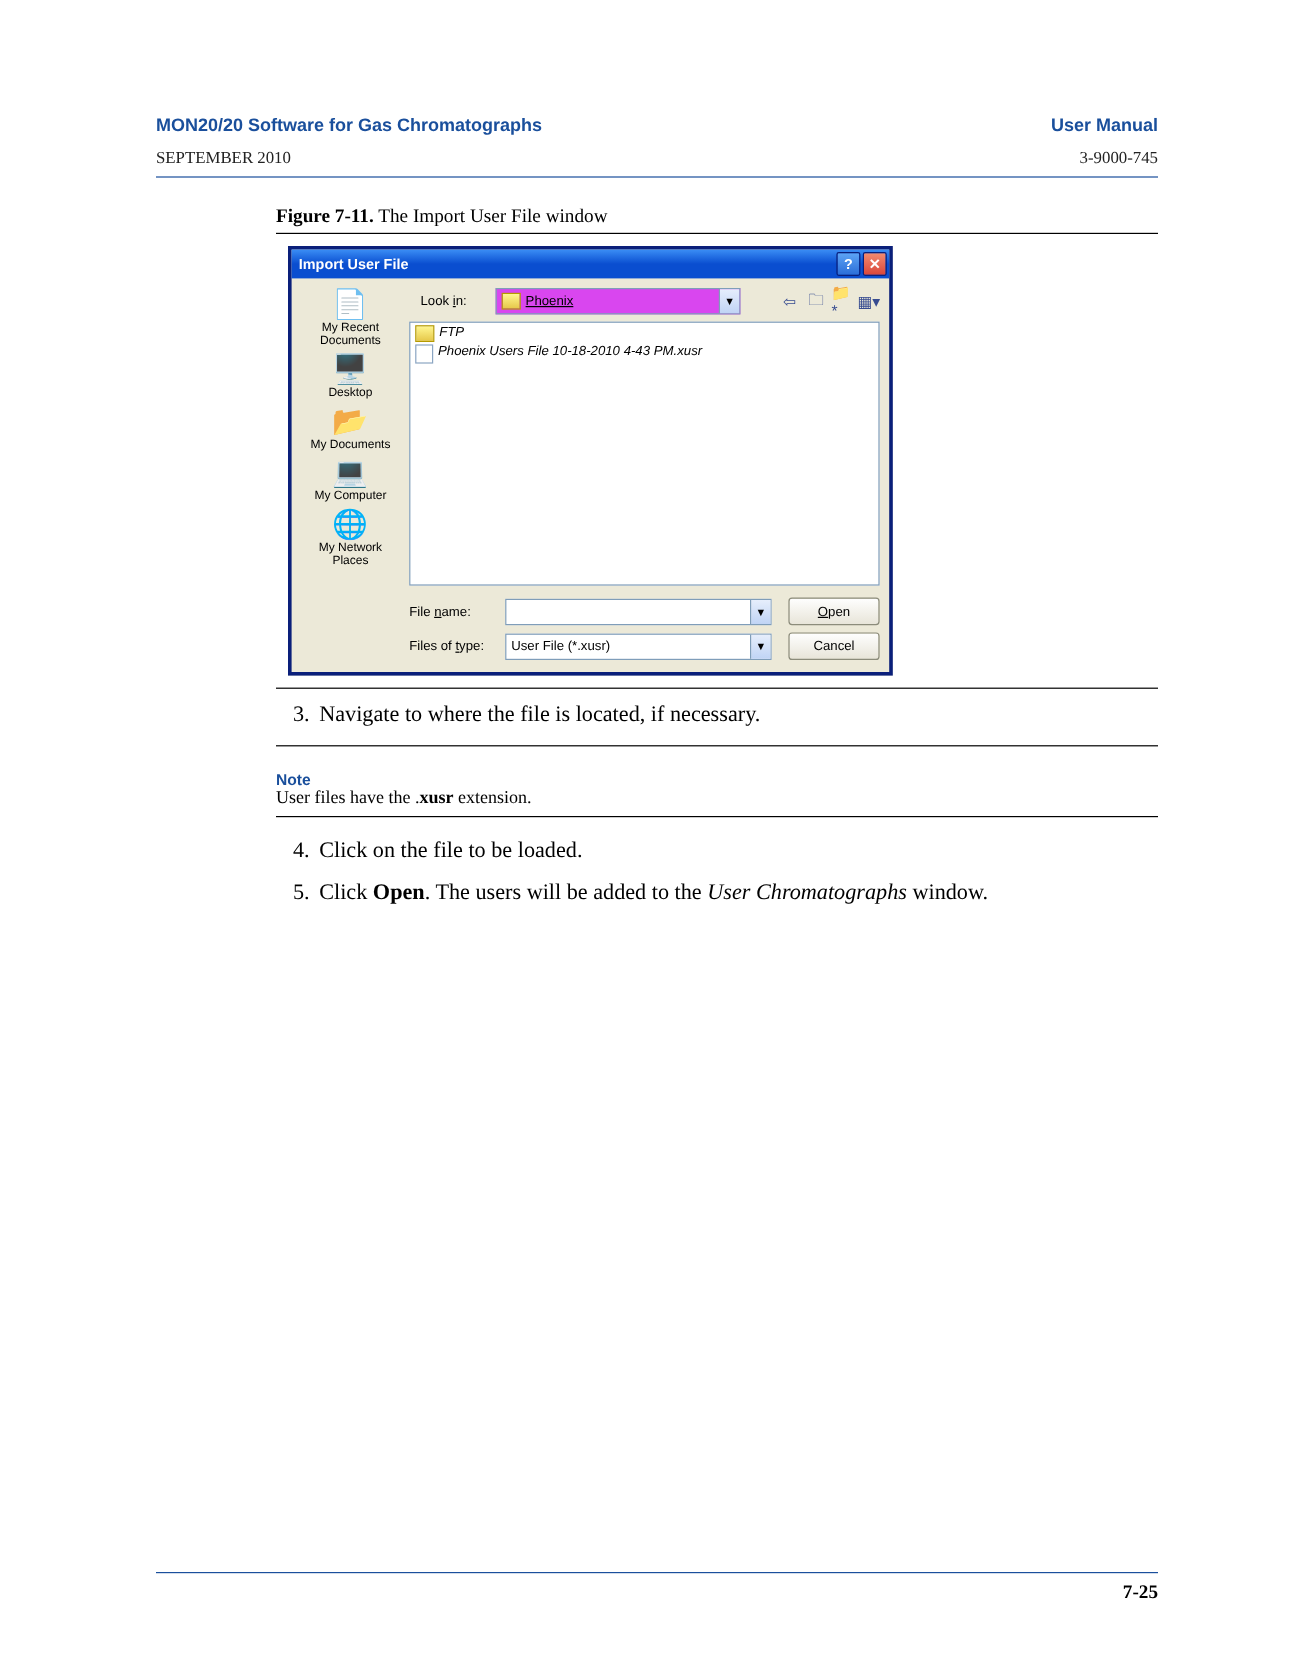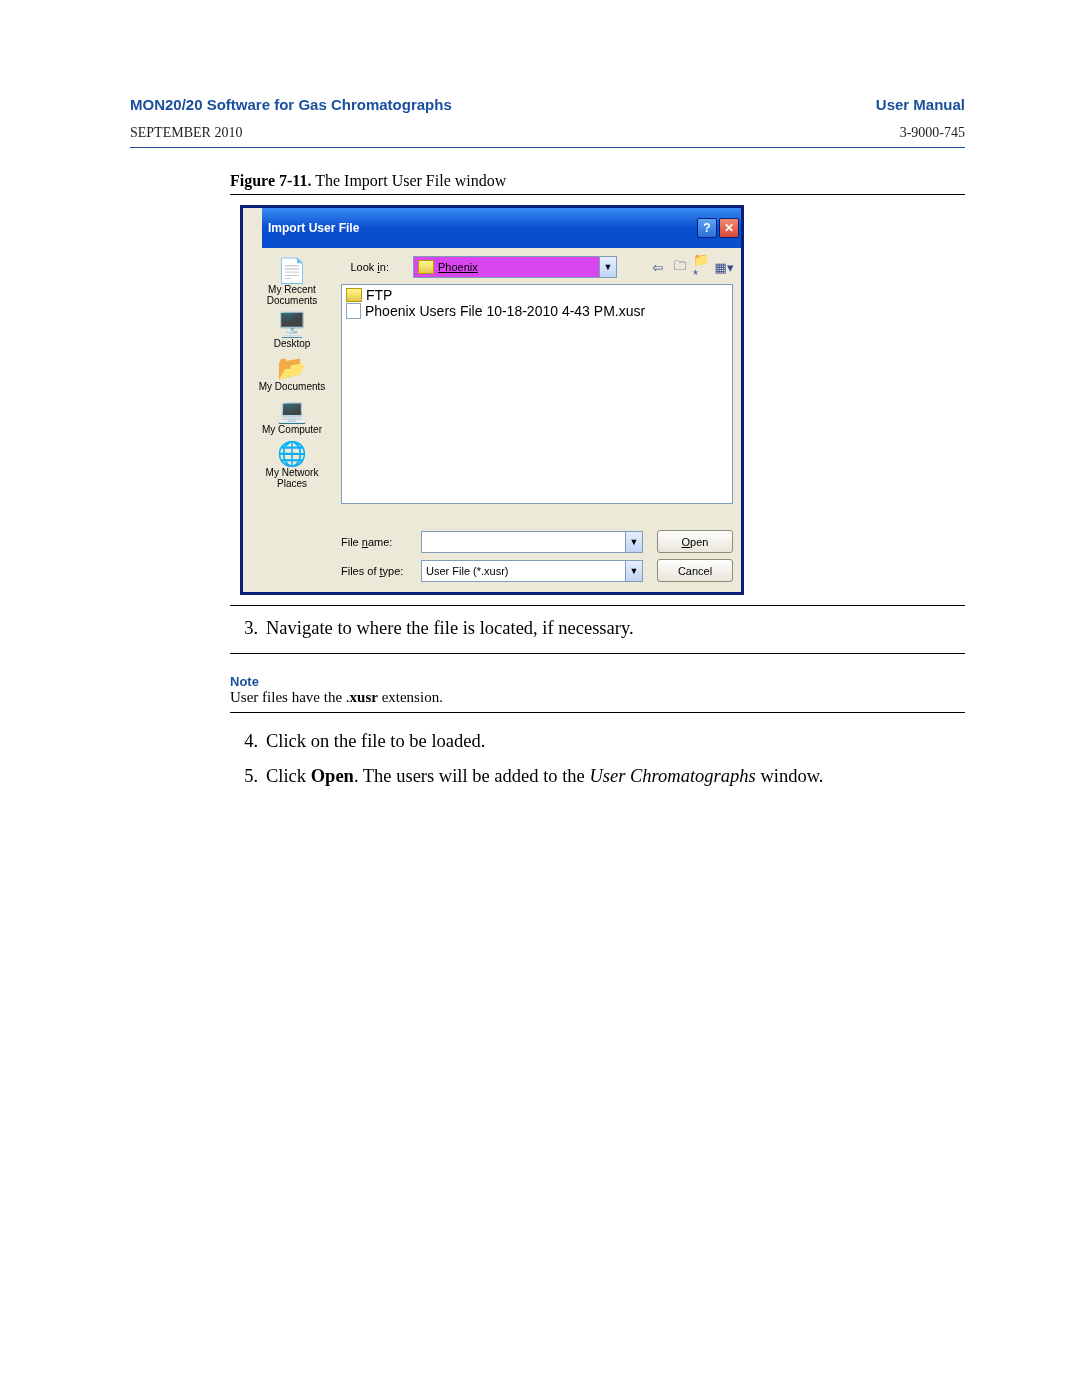--- a/index.html
+++ b/index.html
@@ -57,29 +57,28 @@
     width: 498px;
     border: 3px solid #0a1f7a;
     background: #ece9d8;
     font-family: Tahoma, Arial, sans-serif;
     font-size: 11px;
     color: #000;
     margin-left: 10px;
     margin-bottom: 10px;
   }
   .titlebar {
-    height: 40px;
+    height: 24px;
     background: linear-gradient(to bottom, #3a8df5 0%, #0a4ed0 50%, #0a4ed0 100%);
     display: flex;
     align-items: center;
     justify-content: space-between;
     padding: 0 2px 0 6px;
     color: #fff;
     font-weight: bold;
-    margin-left: 19px;
   }
   .titlebar-text { font-size: 12px; }
   .titlebar-buttons { display: flex; gap: 2px; }
   .winbtn {
     width: 18px; height: 18px;
     border: 1px solid #0a1f7a;
     border-radius: 2px;
     display: flex; align-items: center; justify-content: center;
     font-size: 12px; font-weight: bold;
     color: #fff;
@@ -165,39 +164,39 @@
   }
   .file-list {
     flex: 1;
     min-height: 214px;
     background: #fff;
     border: 1px solid #7f9db9;
     padding: 2px 4px;
   }
   .file-item {
     display: flex;
-    align-items: center;
     gap: 4px;
-    font-size: 14px;
+    font-size: 11px;
     height: 16px;
     cursor: pointer;
+    font-style: italic;
   }
   .file-item .folder-icon {
     width: 14px; height: 12px;
     background: linear-gradient(#fff68f,#e6c84a);
     border: 1px solid #b59a00;
   }
   .file-item .doc-icon {
     width: 13px; height: 14px;
     background: #fff;
     border: 1px solid #8aa5c2;
     position: relative;
   }
   .bottom-rows {
-    margin-top: 26px;
+    margin-top: 10px;
     display: flex;
     flex-direction: column;
     gap: 6px;
   }
   .form-row {
     display: flex;
     align-items: center;
     gap: 8px;
   }
   .form-row .lbl { width: 72px; font-size: 11px; }
@@ -390,14 +389,18 @@
       <span>Click on the file to be loaded.</span>
     </div>
     <div class="step-row">
       <span class="step-num">5.</span>
       <span>
         <span>Click </span><b>Open</b><span>. The users will be added to the </span><i>User Chromatographs</i><span> window.</span>
       </span>
     </div>
   </div>
 
+  <div class="footer">
+    <hr class="footer-rule">
+    <div class="footer-text">7-25</div>
+  </div>
 
 </div>
 
 </body></html>

